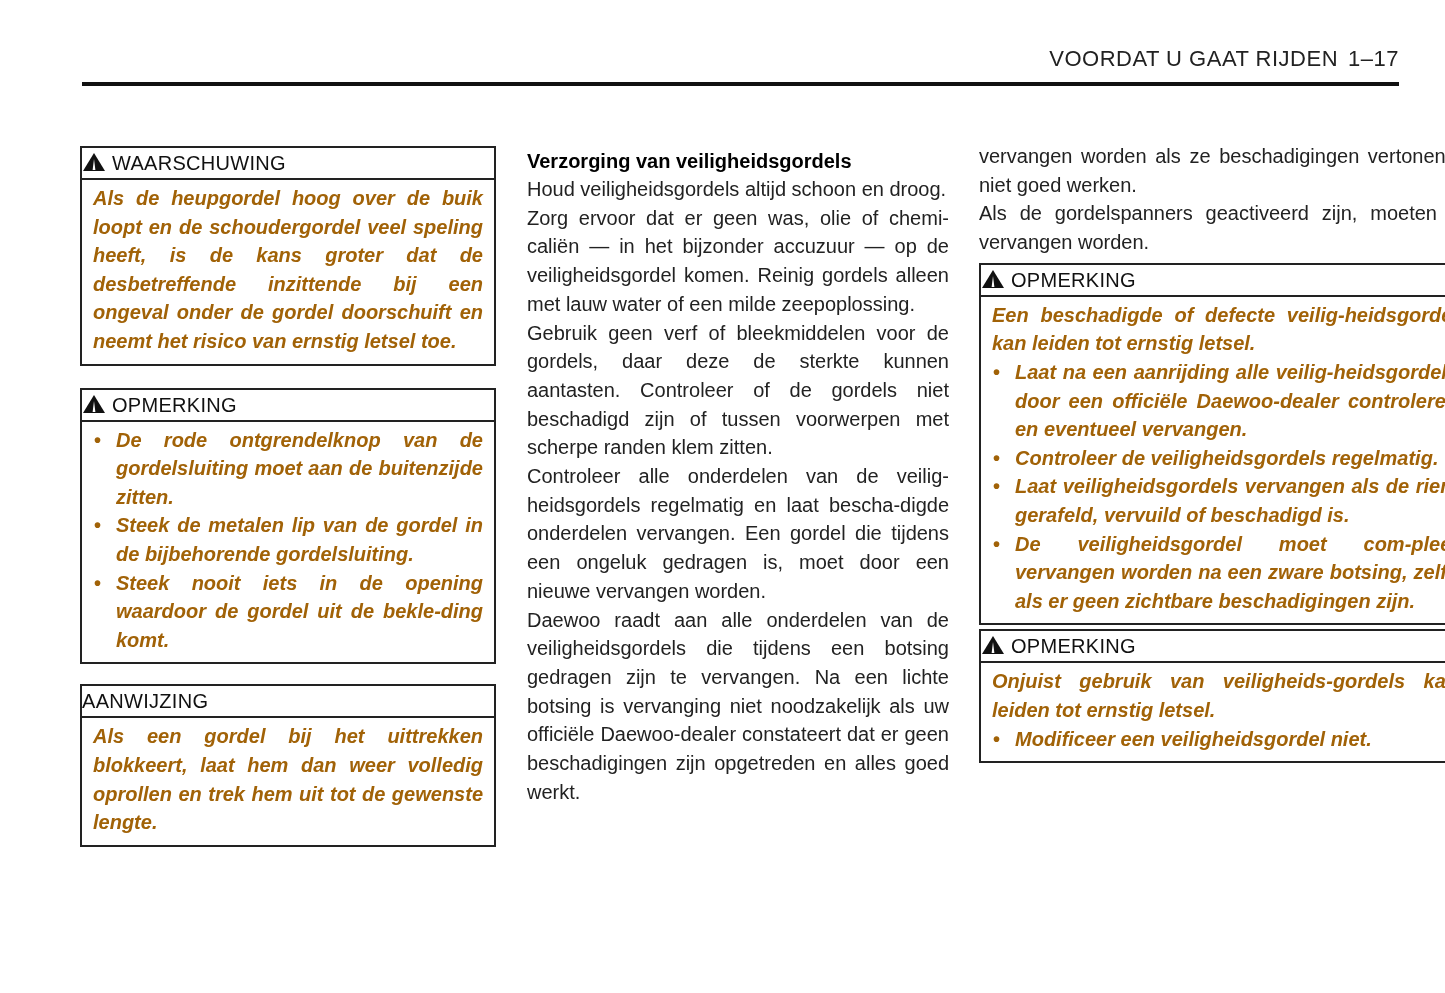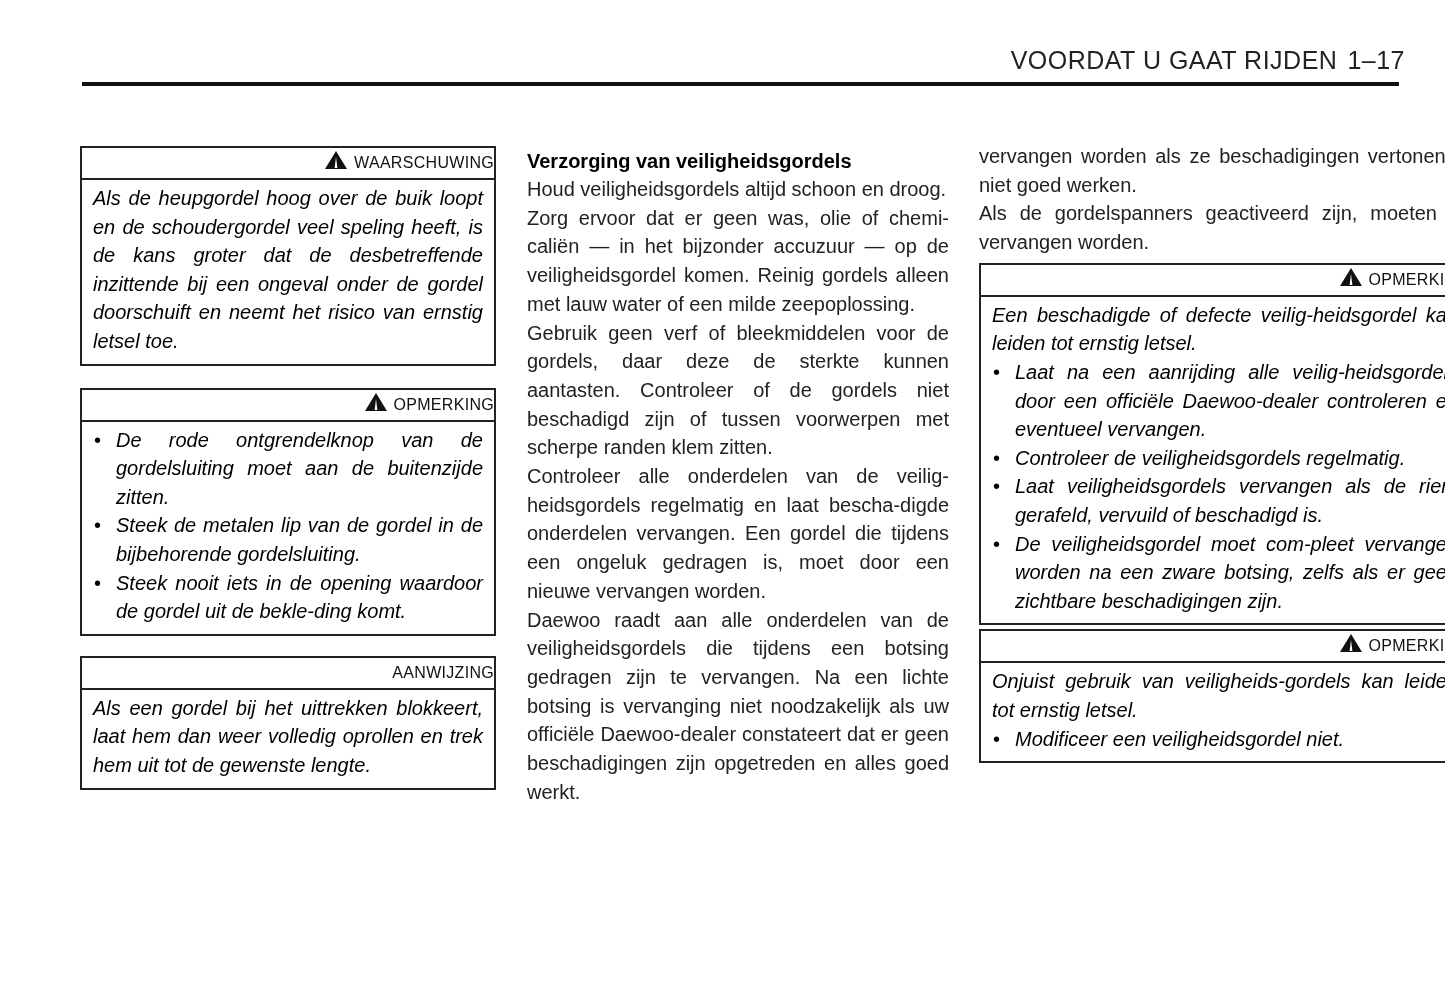--- a/index.html
+++ b/index.html
@@ -1,53 +1,53 @@
 <!DOCTYPE html>
 <html><head>
   <meta charset="utf-8">
   <style>
     html, body { margin: 0; padding: 0; background: #ffffff; }
     body {
       width: 1445px; height: 993px; position: relative; overflow: hidden;
       font-family: "Liberation Sans", sans-serif; color: #1a1a1a;
     }
     .header-text {
-      position: absolute; top: 46px; right: 40px;
-      font-size: 25px; letter-spacing: 0.5px; color: #222;
+      position: absolute; top: 46px; right: 46px;
+      font-size: 22px; letter-spacing: 0.5px; color: #222;
       white-space: nowrap;
       margin-left: 36px;
     }
     .header-text .page-num { margin-left: 10px; }
     .header-rule {
       position: absolute; top: 82px; left: 82px; width: 1317px; height: 4px;
       background: #111;
     }
     .col {
       position: absolute; top: 146px;
     }
     .col-left { left: 80px; width: 416px; }
     .col-mid { left: 527px; width: 422px; }
     .col-right { left: 979px; width: 492px; }
 
     .box {
       border: 2px solid #222; background: #fff; margin-bottom: 20px;
     }
     .box-head {
-      border-bottom: 2px solid #222; text-align: right;
-      font-size: 16px; line-height: 30px; height: 30px; color: #111;
+      border-bottom: 2px solid #222; text-align: left;
+      font-size: 20px; line-height: 30px; height: 30px; color: #111;
       letter-spacing: 0.3px;
     }
     .warn-icon {
       display: inline-block; vertical-align: -2px; margin-right: 6px;
       width: 24px; height: 20px;
     }
     .box-body {
       padding: 4px 11px 8px 11px;
-      font-size: 20px; line-height: 28.6px; font-style: italic; font-weight: normal;
-      text-align: justify; text-align-last: left; color: #000000;
+      font-size: 20px; line-height: 28.6px; font-style: italic; font-weight: bold;
+      text-align: justify; text-align-last: left; color: #a16207;
     }
     .box-body p { margin: 0; }
     .bullets { list-style: none; margin: 0; padding: 0; }
     .bullets li { position: relative; padding-left: 23px; }
     .bullets li::before {
       content: "•"; position: absolute; left: 1px; top: 0; font-style: normal;
     }
     .mid-title {
       font-weight: bold; font-size: 20px; line-height: 28px; margin: 0;
       color: #000000;

